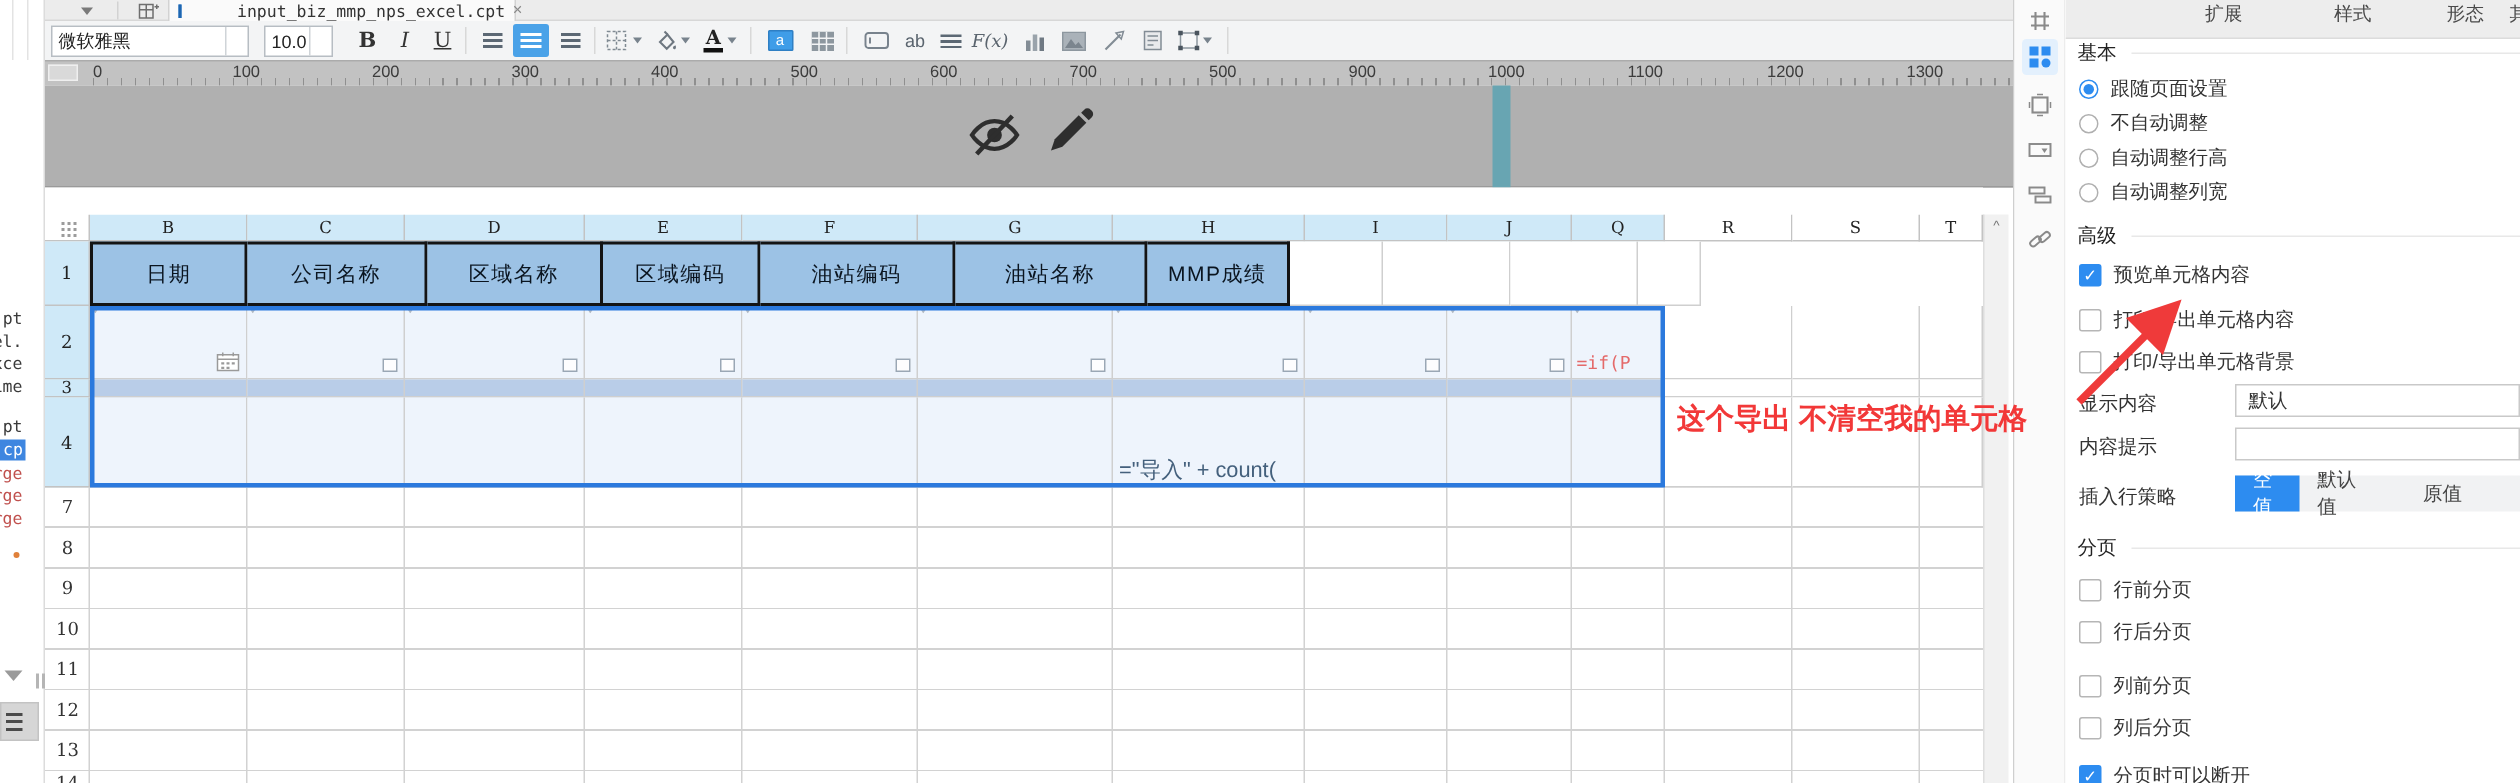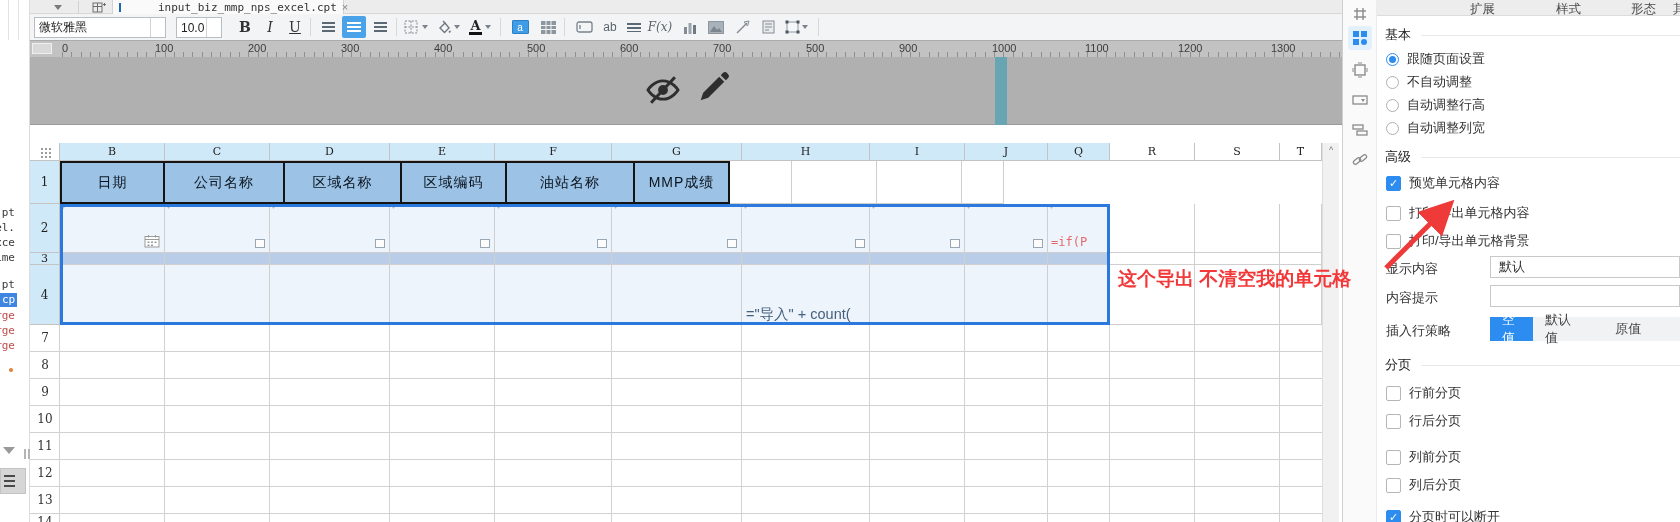--- a/index.html
+++ b/index.html
@@ -101,21 +101,21 @@
   
   .vscroll{position:absolute;left:1322px;top:143px;width:17px;height:379px;background:#f1f1f1;border-left:1px solid #dedede;}
   .vscroll .up{position:absolute;top:2px;left:0;width:16px;text-align:center;font:9px "Liberation Sans",sans-serif;color:#777;}
 
   
   .pdiv{position:absolute;left:1342px;top:0;width:1px;height:522px;background:#cfcfcf;}
   .istrip{position:absolute;left:1343px;top:0;width:34px;height:522px;background:#fafafa;border-right:1px solid #ececec;}
   .iic{position:absolute;left:5px;width:24px;height:24px;display:flex;align-items:center;justify-content:center;}
   .iic.on{background:#e3f0fd;border-radius:3px;}
   .panel{position:absolute;left:1377px;top:0;width:303px;height:522px;background:#fff;overflow:hidden;}
-  .ptabs{position:absolute;left:0;top:0;width:303px;height:16px;background:#ededed;border-bottom:1px solid #dcdcdc;text-align:right;}
+  .ptabs{position:absolute;left:0;top:0;width:303px;height:26px;background:#ededed;border-bottom:1px solid #dcdcdc;text-align:right;}
   .ptab{position:absolute;top:1px;font:12.5px "Liberation Sans",sans-serif;color:#4a4a4a;white-space:nowrap;}
   .sechead{position:absolute;left:8px;right:0;display:flex;align-items:center;font:13px "Liberation Sans",sans-serif;color:#222;}
   .sechead::after{content:"";flex:1;height:1px;background:#e8e8e8;margin:0 0 0 10px;}
   .prow{position:absolute;left:9px;display:flex;align-items:center;gap:8px;font:13px "Liberation Sans",sans-serif;color:#333;white-space:nowrap;}
   .rad{width:13px;height:13px;border:1px solid #b0b0b0;border-radius:50%;background:#fff;flex:none;}
   .rad.on{border-color:#2d8cf0;}
   .rad.on i{display:block;width:7px;height:7px;margin:2px;border-radius:50%;background:#2d8cf0;}
   .cbx{width:15px;height:15px;border:1px solid #b6b6b6;border-radius:2px;background:#fff;flex:none;display:flex;align-items:center;justify-content:center;}
   .cbx.on{background:#2d8cf0;border-color:#2d8cf0;color:#fff;font-size:11px;}
   .plabel{position:absolute;left:9px;font:13px "Liberation Sans",sans-serif;color:#333;white-space:nowrap;}
@@ -344,20 +344,21 @@
       <div class="cell c12 colh">S</div>
       <div class="cell c13 colh">T</div>
     </div>
 
     <div class="grow r1">
       <div class="cell c0 rowh hl">1</div>
       <div class="cell c1 hcell first">日期</div>
       <div class="cell c3 hcell">公司名称</div>
       <div class="cell c5 hcell">区域名称</div>
       <div class="cell c4 hcell">区域编码</div>
+      <div class="cell c6 hcell">油站编码</div>
       <div class="cell c7 hcell">油站名称</div>
       <div class="cell c8 hcell">MMP成绩</div>
       <div class="cell c10"></div>
       <div class="cell c11"></div>
       <div class="cell c12"></div>
       <div class="cell c13"></div>
     </div>
 
     <div class="grow r2">
       <div class="cell c0 rowh hl">2</div>

